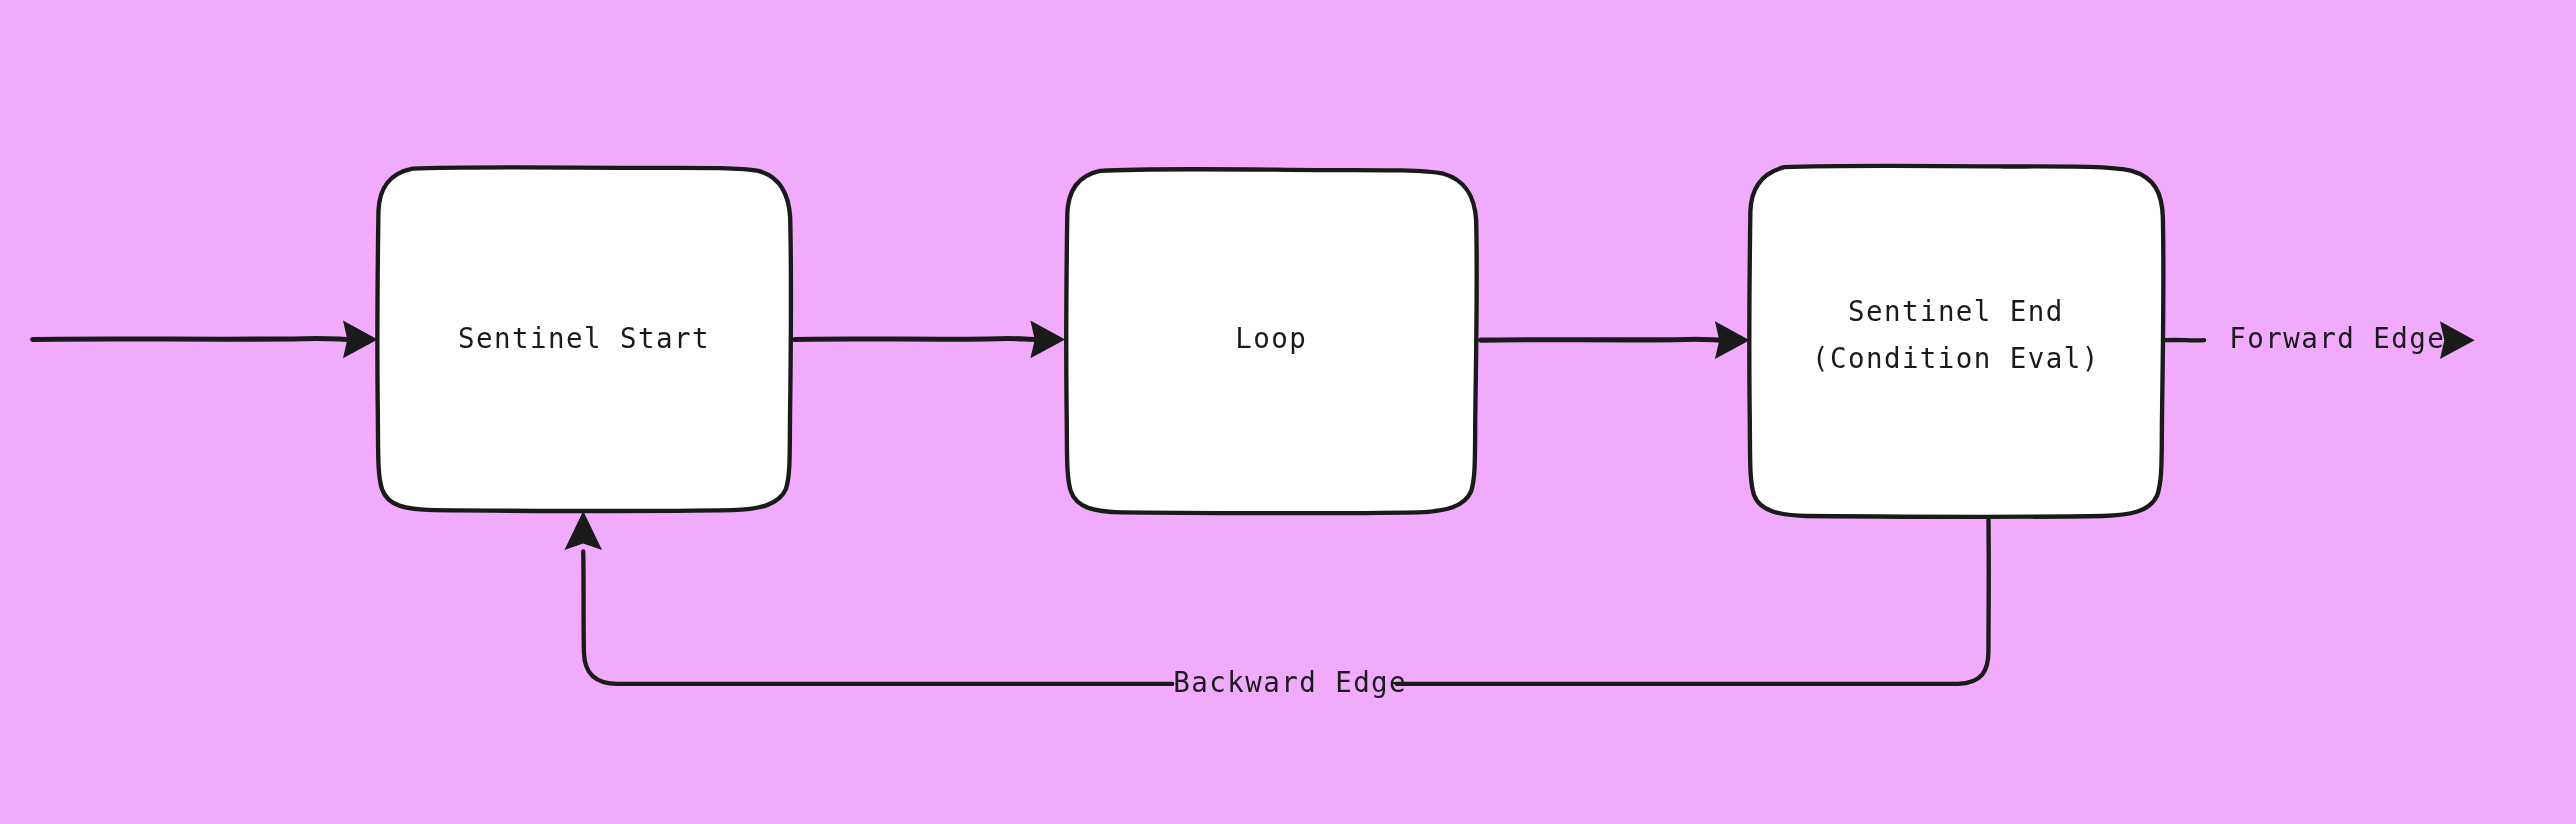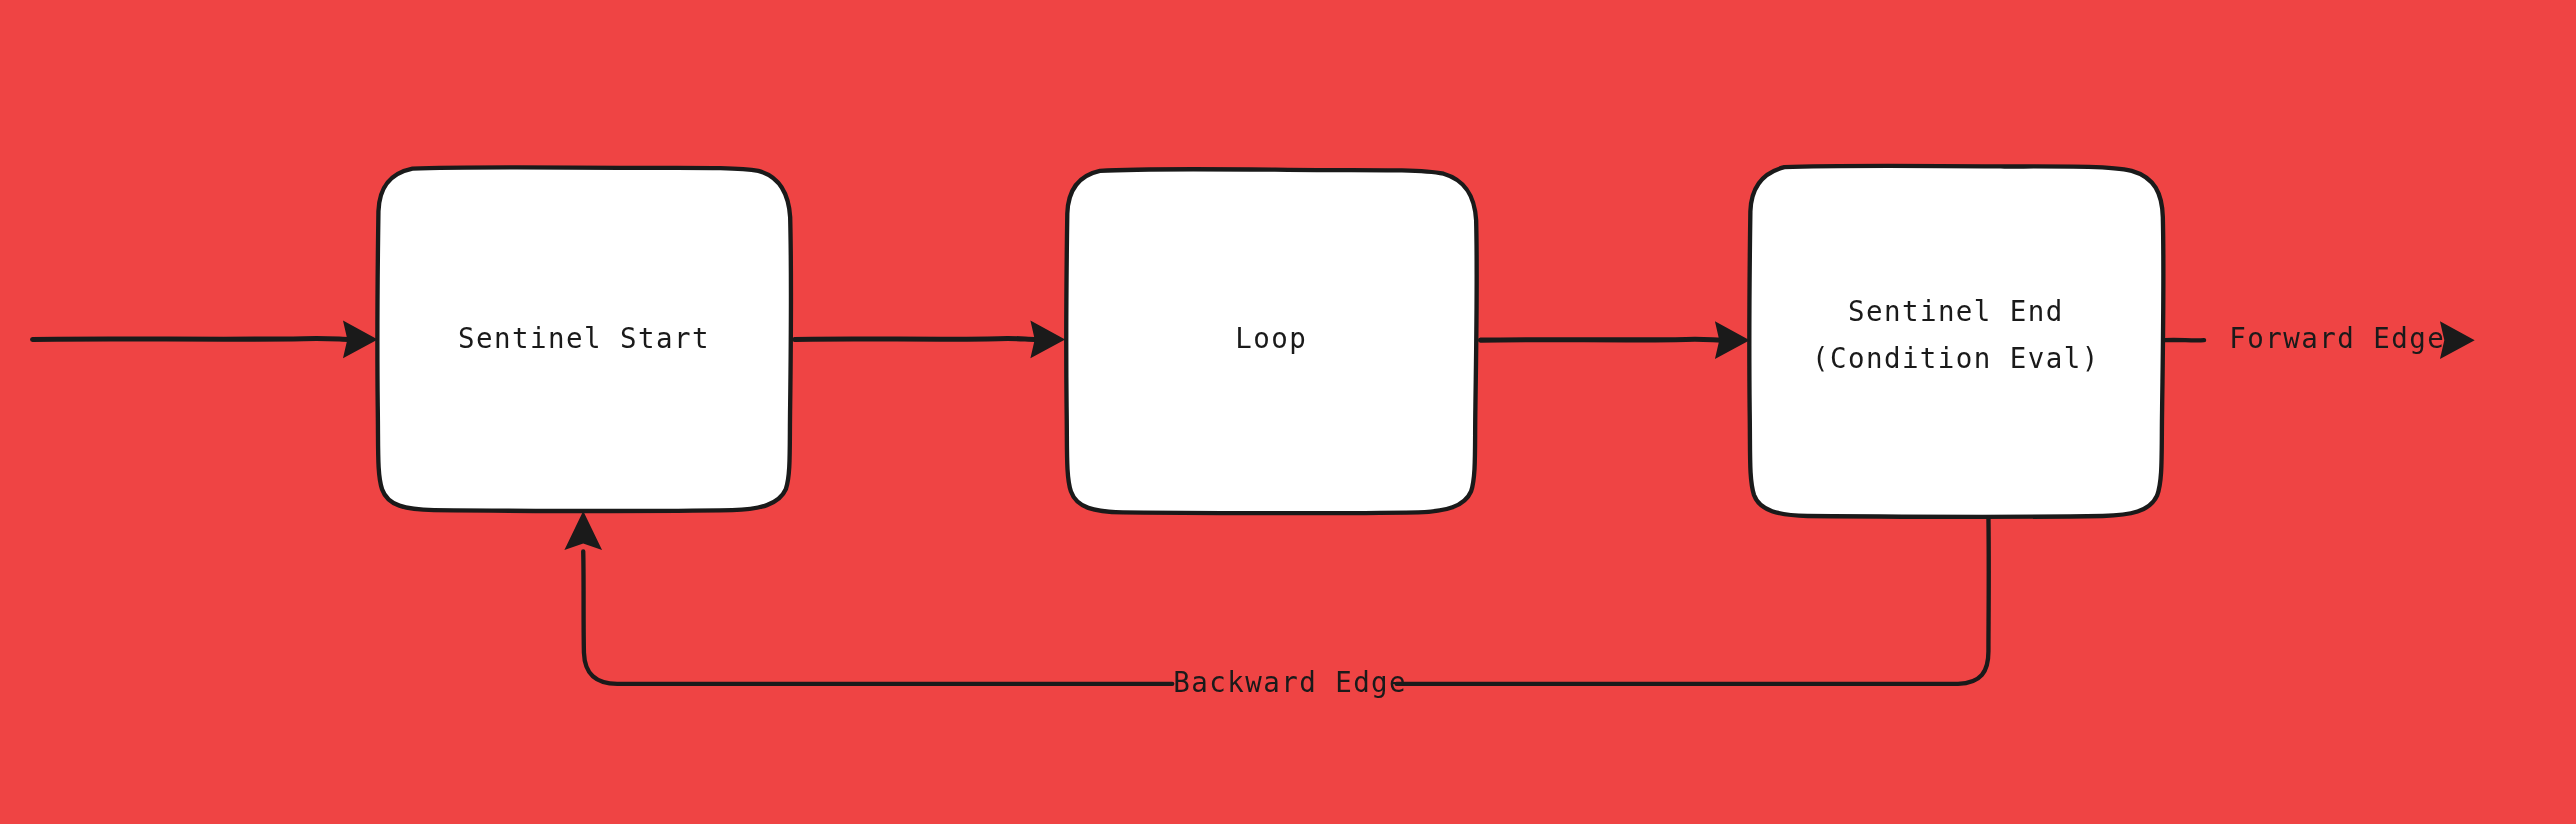--- a/index.html
+++ b/index.html
@@ -7,21 +7,21 @@
     padding: 0;
     background: #ffffff;
   }
   body {
     font-family: "DejaVu Sans Mono", monospace;
   }
   #canvas {
     position: relative;
     width: 2576px;
     height: 825px;
-    background: #ef4444;
+    background: #f0abfc;
     overflow: hidden;
   }
   #diagram-svg {
     position: absolute;
     top: 0;
     left: 0;
     width: 2576px;
     height: 825px;
   }
   .node-shape {

